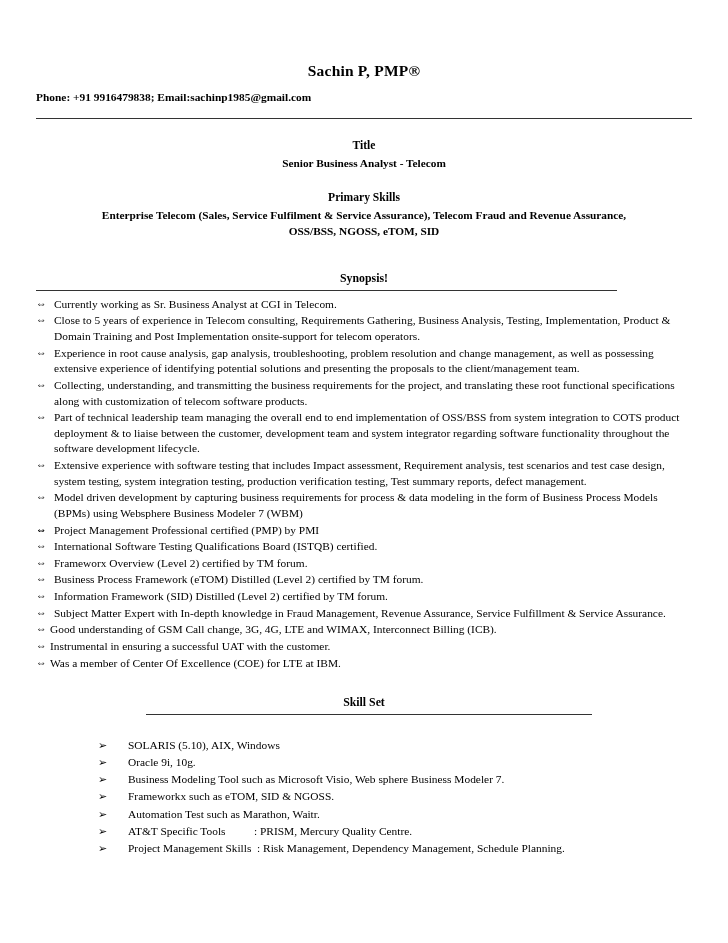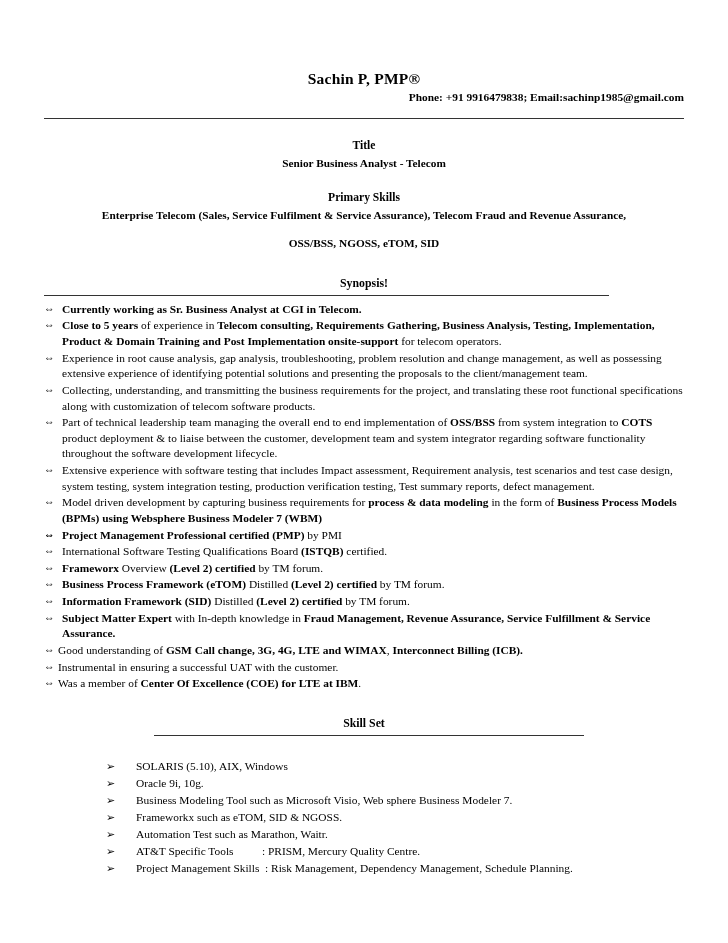--- a/index.html
+++ b/index.html
@@ -12,38 +12,38 @@
     height: 943px;
     font-family: "Liberation Serif", serif;
     color: #000000;
     overflow: hidden;
   }
   .page {
     position: relative;
     width: 728px;
     height: 943px;
     box-sizing: border-box;
-    padding: 8px;
+    padding: 0;
     background: #fff;
   }
   .doc {
     box-sizing: border-box;
     padding: 62px 36px 10px 36px;
   }
   .name {
     text-align: center;
     font-weight: bold;
     font-size: 15.5px;
     letter-spacing: 0.2px;
   }
   .contact {
-    text-align: right;
+    text-align: left;
     font-weight: bold;
     font-size: 11.4px;
-    margin-top: 3px;
+    margin-top: 11px;
   }
   .rule-full {
     border: none;
     border-top: 1px solid #333;
     margin: 15px 0 0 0;
     height: 0;
   }
   .section-center {
     text-align: center;
   }
@@ -55,21 +55,21 @@
   .val {
     font-weight: bold;
     font-size: 11.3px;
     margin-top: 4px;
     line-height: 1.35;
   }
   .synopsis-head {
     text-align: center;
     font-weight: bold;
     font-size: 11.8px;
-    margin-top: 25px;
+    margin-top: 32px;
   }
   .rule-short {
     border: none;
     border-top: 1px solid #333;
     margin: 4px 75px 0 0;
     height: 0;
   }
   .rule-skill {
     border: none;
     border-top: 1px solid #333;
@@ -89,21 +89,21 @@
     margin-bottom: 1px;
     text-align: left;
   }
   ul.bullets li .mark {
     position: absolute;
     left: 0;
     top: 0px;
     font-size: 10.5px;
   }
   ul.bullets li.indent-less { padding-left: 14px; }
-  .b { font-weight: bold; }
+  .b { font-weight: normal; }
   .skillset-head {
     text-align: center;
     font-weight: bold;
     font-size: 11.8px;
     margin-top: 24px;
   }
   ul.skills {
     list-style: none;
     margin: 22px 0 0 0;
     padding: 0 0 0 62px;
@@ -133,21 +133,21 @@
     <hr class="rule-full">
 
     <div class="section-center">
       <div class="lbl">Title</div>
       <div class="val">Senior Business Analyst - Telecom</div>
     </div>
 
     <div class="section-center">
       <div class="lbl">Primary Skills</div>
       <div class="val">Enterprise Telecom (Sales, Service Fulfilment &amp; Service Assurance), Telecom Fraud and Revenue Assurance,</div>
-      <div class="val" style="margin-top:12px">OSS/BSS, NGOSS, eTOM, SID</div>
+      <div class="val" style="margin-top:0">OSS/BSS, NGOSS, eTOM, SID</div>
     </div>
 
     <div class="synopsis-head">Synopsis!</div>
     <hr class="rule-short">
 
     <ul class="bullets" id="synopsis-list">
         <li><span class="mark">⇔</span><span class="b">Currently working as Sr. Business Analyst at CGI in Telecom.</span></li>
         <li><span class="mark">⇔</span><span class="b">Close to 5 years</span><span> of experience in </span><span class="b">Telecom consulting, Requirements Gathering, Business Analysis, Testing, Implementation, Product &amp; Domain Training and Post Implementation onsite-support</span><span> for telecom operators.</span></li>
         <li><span class="mark">⇔</span><span>Experience in root cause analysis, gap analysis, troubleshooting, problem resolution and change management, as well as possessing extensive experience of identifying potential solutions and presenting the proposals to the client/management team.</span></li>
         <li><span class="mark">⇔</span><span>Collecting, understanding, and transmitting the business requirements for the project, and translating these root functional specifications along with customization of telecom software products.</span></li>

